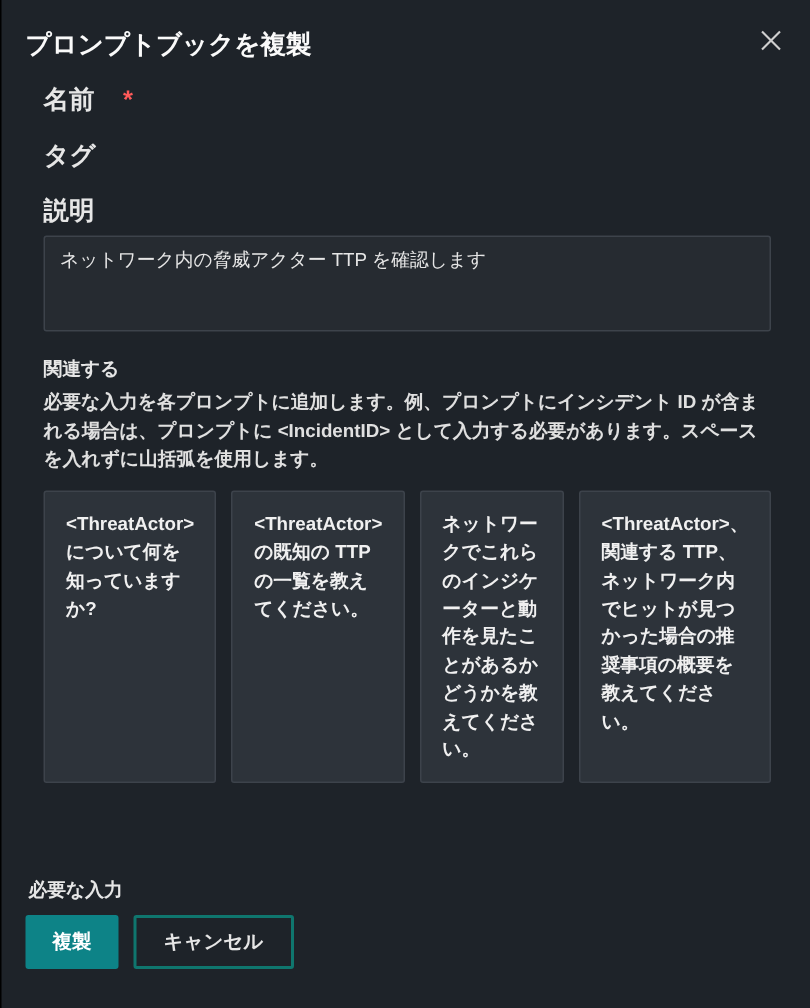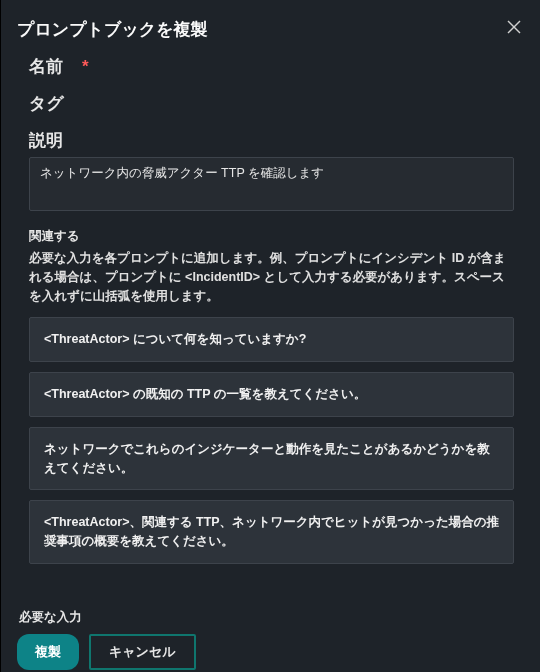--- a/index.html
+++ b/index.html
@@ -8,21 +8,21 @@
     background: #1b1f23;
     color: #e6e6e6;
     font-family: "Segoe UI", "Helvetica Neue", Arial, sans-serif;
     font-size: 13px;
     overflow: hidden;
   }
   .dialog {
     width: 540px; height: 672px;
     background: #1e2329;
     display: flex; flex-direction: column;
-    padding: 18px 16px 2px 16px;
+    padding: 18px 16px 26px 16px;
     border-left: 1px solid #000;
   }
   .dialog-header {
     display: flex; align-items: flex-start; justify-content: space-between;
     margin-bottom: 14px;
   }
   .dialog-title {
     font-size: 17px; font-weight: 700; color: #fafafa;
   }
   .close-btn {
@@ -67,33 +67,33 @@
   .tag-input::placeholder { color: #7d848c; }
   .textarea {
     width: 100%;
     background: #262b31;
     border: 1px solid #3d434b;
     color: #e6e6e6;
     padding: 7px 10px;
     font-size: 12.5px;
     border-radius: 2px;
     resize: none;
-    height: 54px;
+    height: 64px;
     font-family: inherit;
     outline: none;
   }
   .section-label {
     font-size: 12.5px; font-weight: 600; color: #e6e6e6;
     margin-bottom: 4px;
   }
   .hint {
     font-size: 12.5px; color: #e0e0e0; font-weight: 600; line-height: 1.5;
     margin-bottom: 12px;
   }
-  .prompt-list { display: flex; flex-direction: column; gap: 10px; }
+  .prompt-list { display: flex; flex-direction: row; gap: 10px; }
   .prompt-item {
     background: #2d333a;
     border: 1px solid #3d434b;
     padding: 12px 14px;
     font-size: 12.5px;
     font-weight: 600;
     color: #f0f0f0;
     border-radius: 2px;
     line-height: 1.5;
   }
@@ -109,21 +109,21 @@
   }
   .footer-actions {
     display: flex; gap: 10px;
   }
   .btn {
     padding: 7px 18px;
     font-size: 13px; font-weight: 700;
     border: none; border-radius: 2px; cursor: pointer;
     font-family: inherit;
   }
-  .btn-primary { background: #0d8387; color: #fff; border-radius: 12px; }
+  .btn-primary { background: #0d8387; color: #fff; }
   .btn-secondary {
     background: transparent; color: #e6e6e6;
     border: 2px solid #0f766e;
   }
 </style>
 </head>
 <body>
 
 <div class="dialog">
 

